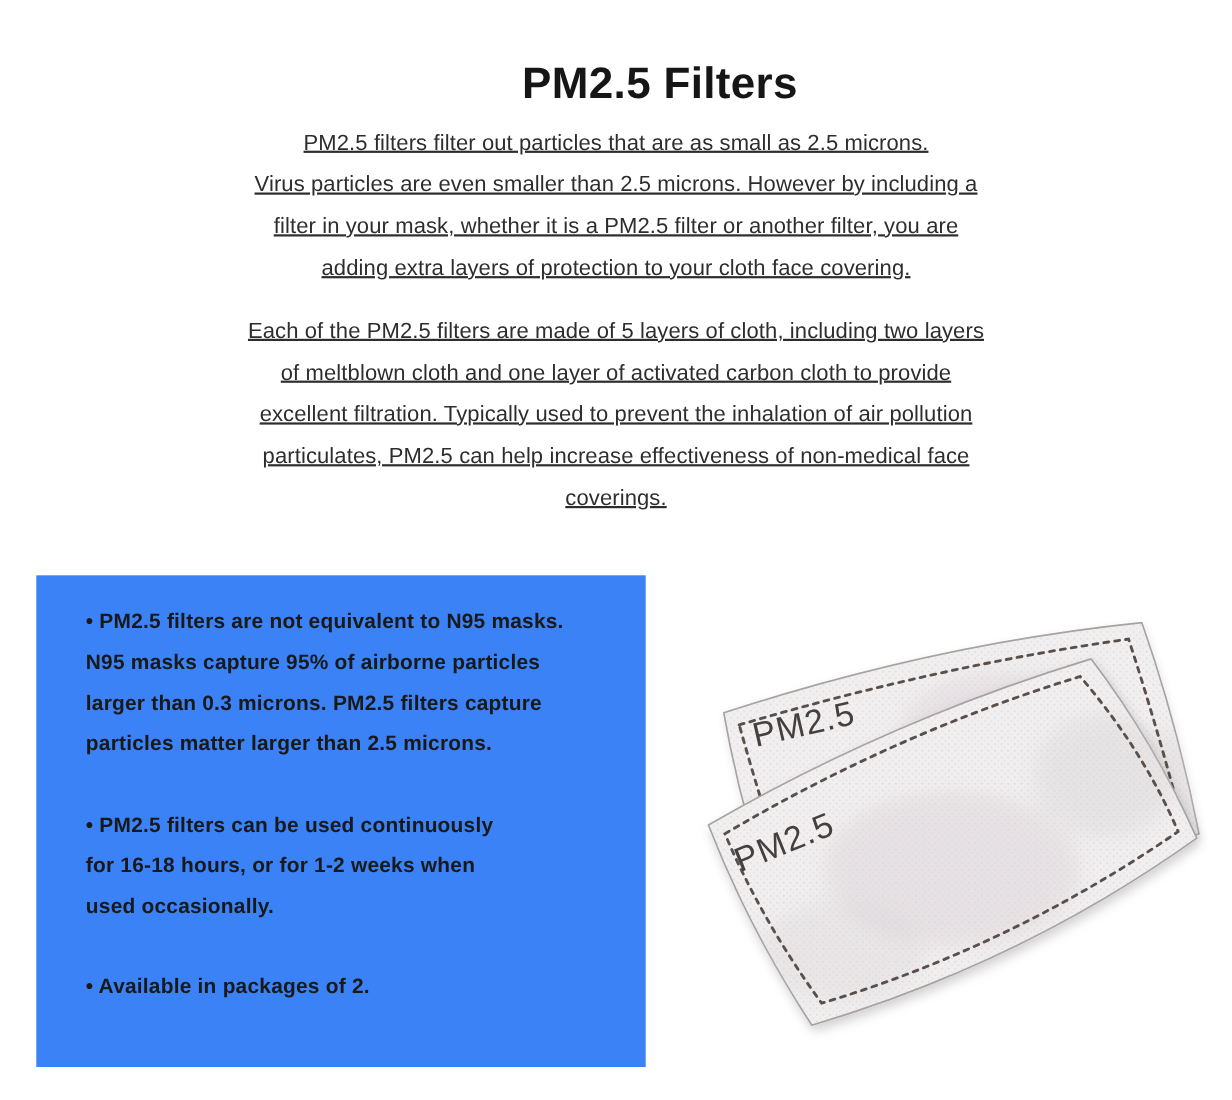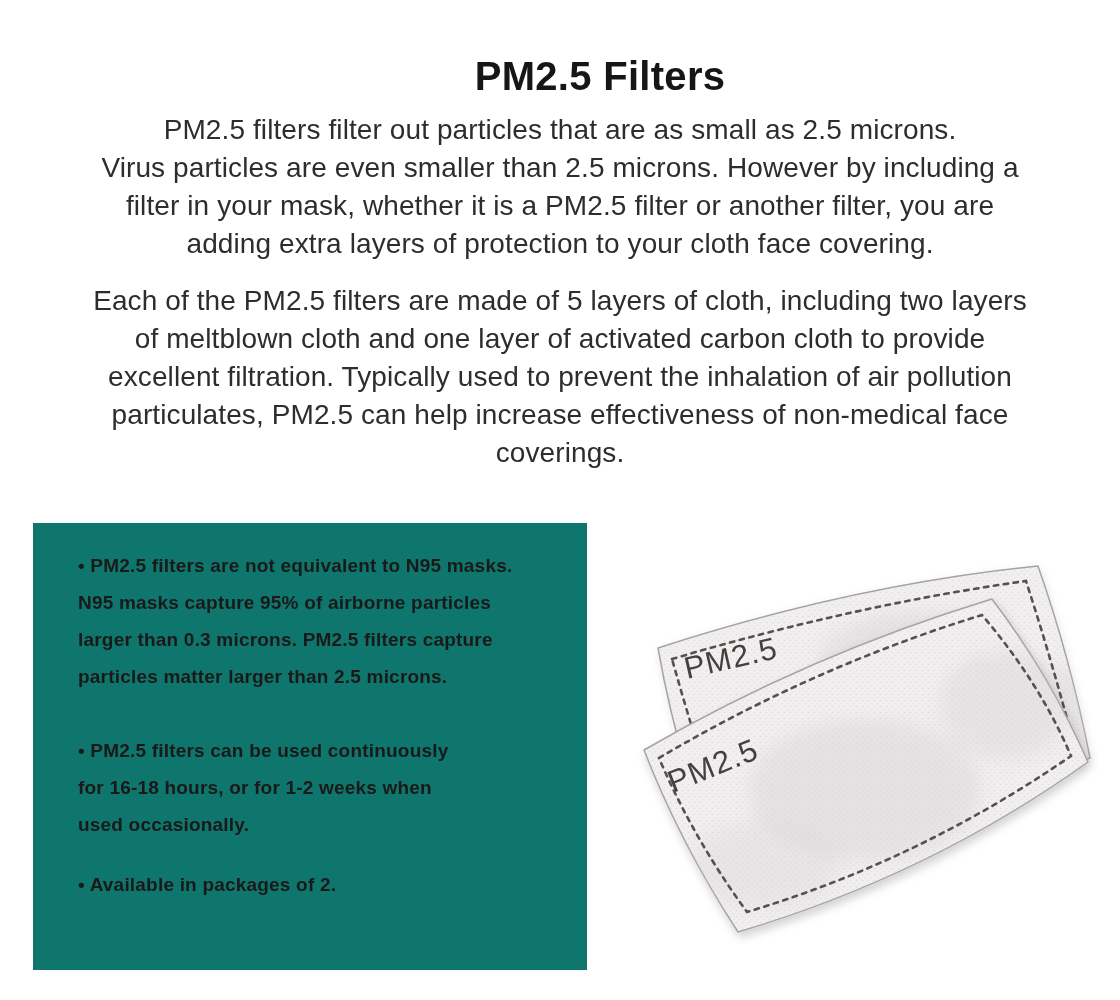--- a/index.html
+++ b/index.html
@@ -19,46 +19,47 @@
     font-weight: bold;
     letter-spacing: 0.3px;
     color: #161616;
     padding-left: 40px;
   }
   .intro-para {
     position: absolute;
     left: 60px;
     width: 1000px;
     text-align: center;
-    font-size: 28px;
+    font-size: 20px;
     line-height: 38px;
     color: #2d2d2d;
     white-space: pre-line;
     letter-spacing: 0.1px;
+    text-decoration: underline;
   }
   .intro-para.p1 { top: 111px; }
   .intro-para.p2 { top: 282px; }
   .info-box {
     position: absolute;
     left: 33px; top: 523px;
     width: 554px; height: 447px;
-    background: #0f766e;
+    background: #3b82f6;
     box-sizing: border-box;
     padding: 24px 30px 0 45px;
   }
   .info-bullet {
     font-size: 19px;
     font-weight: bold;
     line-height: 37px;
     color: #191919;
     white-space: pre-line;
     letter-spacing: 0.2px;
   }
   .info-bullet + .info-bullet { margin-top: 37px; }
-  .info-bullet:last-child { margin-top: 23px; }
+  .info-bullet:last-child { margin-top: 36px; }
   .product-image {
     position: absolute;
     left: 615px; top: 555px;
     width: 495px; height: 390px;
   }
   .pm-label {
     font-family: "Liberation Sans", sans-serif;
     fill: #45403e;
     letter-spacing: 1px;
   }

